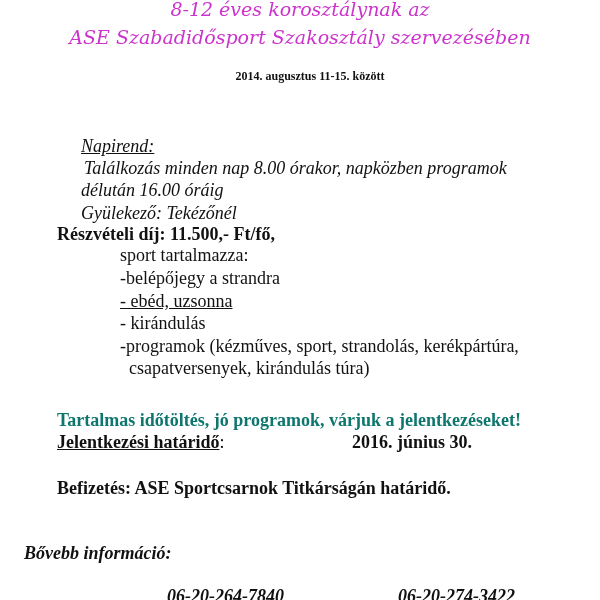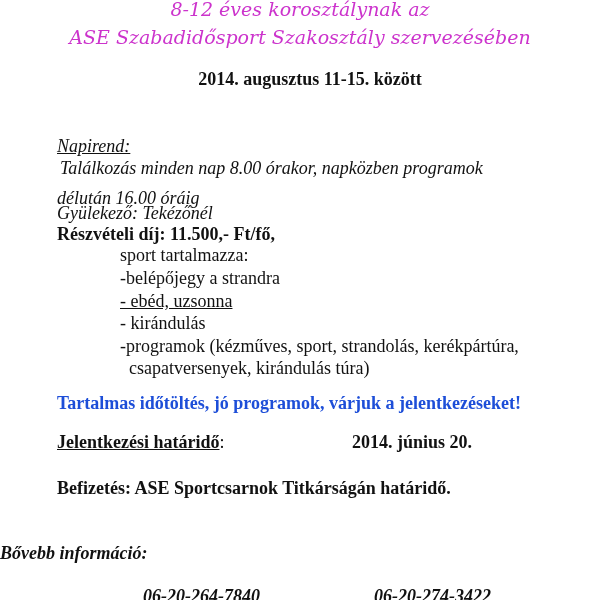--- a/index.html
+++ b/index.html
@@ -7,51 +7,51 @@
     width: 600px; height: 600px; overflow: hidden; background: #ffffff;
     font-family: "Liberation Serif", "DejaVu Serif", serif; color: #111111;
     position: relative;
   }
   .abs { position: absolute; white-space: nowrap; }
   .script {
     font-family: "DejaVu Serif", "Liberation Serif", serif;
     font-style: italic; color: #cc33cc; font-size: 19px; left: 0; width: 600px; text-align: center;
   }
   .bold { font-weight: bold; }
-  .ital { font-style: italic; }
+  .ital { font-style: italic; margin-left: 24px; }
   .u { text-decoration: underline; }
   .body17 { font-size: 18px; }
-  .blue { color: #1d4ed8; }
+  .blue { color: #0f766e; margin-top: 17px; }
 </style>
 </head>
 <body>
 
 <div>
   <div class="abs script" style="top:-2px;">8-12 éves korosztálynak az</div>
   <div class="abs script" style="top:26px;">ASE Szabadidősport Szakosztály szervezésében</div>
-  <div class="abs bold" style="top:69px; left:0; width:600px; text-align:center; font-size:18px; padding-left:20px; box-sizing:border-box;">2014. augusztus 11-15. között</div>
+  <div class="abs bold" style="top:69px; left:0; width:600px; text-align:center; font-size:12px; padding-left:20px; box-sizing:border-box;">2014. augusztus 11-15. között</div>
 
   <div class="abs ital u body17" style="top:136px; left:57px;">Napirend:</div>
   <div class="abs ital body17" style="top:158px; left:60px;">Találkozás minden nap 8.00 órakor, napközben programok</div>
-  <div class="abs ital body17" style="top:188px; left:57px;font-style:italic;">délután 16.00 óráig</div>
+  <div class="abs ital body17" style="top:180px; left:57px;font-style:italic;">délután 16.00 óráig</div>
   <div class="abs ital body17" style="top:203px; left:57px;">Gyülekező: Tekézőnél</div>
   <div class="abs bold body17" style="top:224px; left:57px;">Részvételi díj: 11.500,- Ft/fő,</div>
 
   <div class="abs body17" style="top:245px; left:120px;">sport tartalmazza:</div>
   <div class="abs body17" style="top:268px; left:120px;">-belépőjegy a strandra</div>
   <div class="abs body17" style="top:291px; left:120px;text-decoration:underline;">- ebéd, uzsonna</div>
   <div class="abs body17" style="top:313px; left:120px;font-family:Liberation Serif, serif;">- kirándulás</div>
   <div class="abs body17" style="top:336px; left:120px;">-programok (kézműves, sport, strandolás, kerékpártúra,</div>
   <div class="abs body17" style="top:358px; left:120px; white-space:pre;">  csapatversenyek, kirándulás túra)</div>
 
   <div class="abs bold blue body17" style="top:393px; left:57px;">Tartalmas időtöltés, jó programok, várjuk a jelentkezéseket!</div>
 
   <div class="abs bold body17" style="top:432px; left:57px;">
     <span class="u">Jelentkezési határidő</span><span style="font-weight:normal">:</span>
   </div>
-  <div class="abs bold body17" style="top:432px; left:352px;">2014. június 20.</div>
+  <div class="abs bold body17" style="top:432px; left:352px;">2016. június 30.</div>
 
   <div class="abs bold body17" style="top:478px; left:57px;">Befizetés: ASE Sportcsarnok Titkárságán határidő.</div>
 
   <div class="abs bold ital body17" style="top:543px; left:0; width:592px; text-align:left;">Bővebb információ:</div>
   <div class="abs bold ital body17" style="top:586px; left:143px;">06-20-264-7840</div>
   <div class="abs bold ital body17" style="top:586px; left:374px;">06-20-274-3422</div>
 </div>
 
 </body></html>

